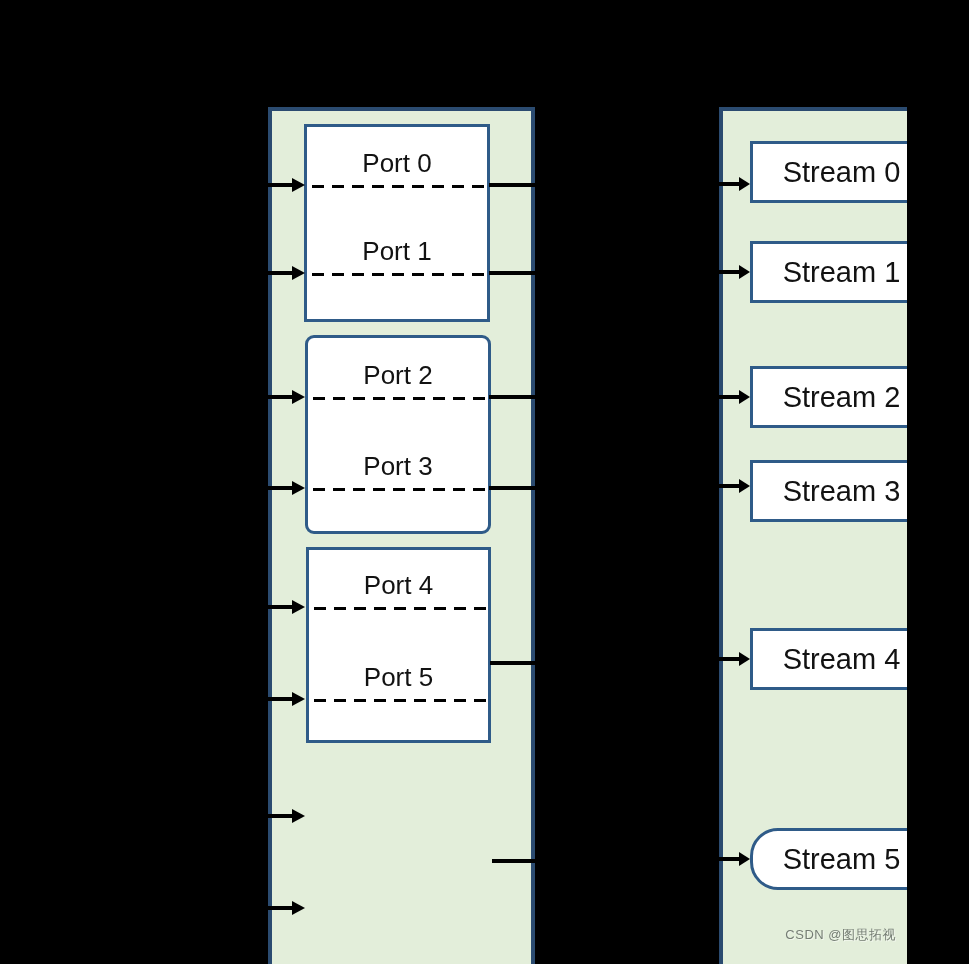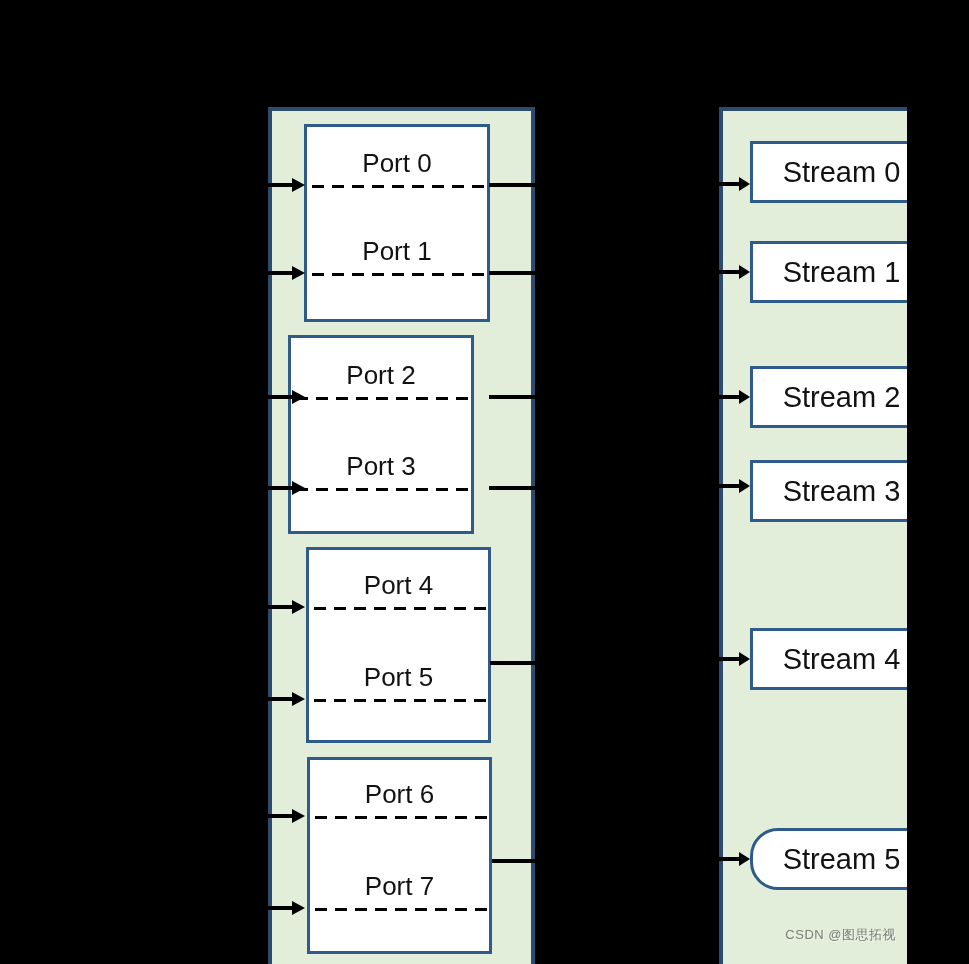--- a/index.html
+++ b/index.html
@@ -22,21 +22,21 @@
     background:var(--panel-fill);
     border:4px solid var(--panel-border);
   }
   .panel-left{left:268px;top:87px;width:267px;height:876px;}
   .panel-right{left:719px;top:87px;width:244px;height:876px;}
   .port-group{
     position:absolute;box-sizing:border-box;background:#ffffff;
     border:3px solid var(--box-border);
   }
   .g1{left:304px;top:104px;width:186px;height:198px;}
-  .g2{left:288px;top:315px;width:186px;height:199px;}
+  .g2{left:305px;top:315px;width:186px;height:199px;border-radius:9px;}
   .g3{left:306px;top:527px;width:185px;height:196px;}
   .g4{left:307px;top:737px;width:185px;height:197px;}
   .port-label{
     position:absolute;left:0;right:0;height:36px;line-height:36px;
     text-align:center;font-size:26px;color:#121212;
   }
   .dash{
     position:absolute;left:5px;right:2px;height:3px;
     background:repeating-linear-gradient(90deg,var(--line) 0 12px,transparent 12px 20px);
   }
@@ -96,26 +96,20 @@
     <div class="port-label lt19">Port 2</div>
     <div class="dash dt59"></div>
     <div class="port-label lt110">Port 3</div>
     <div class="dash dt150"></div>
   </div>
   <div class="port-group g3">
     <div class="port-label lt17">Port 4</div>
     <div class="dash dt57"></div>
     <div class="port-label lt109">Port 5</div>
     <div class="dash dt149"></div>
-  </div>
-  <div class="port-group g4">
-    <div class="port-label lt16">Port 6</div>
-    <div class="dash dt56"></div>
-    <div class="port-label lt108">Port 7</div>
-    <div class="dash dt148"></div>
   </div>
 
   <div class="arrow arrow-l al0">
       <div class="shaft"></div>
       <div class="head"></div>
     </div>
   <div class="arrow arrow-l al1">
       <div class="shaft"></div>
       <div class="head"></div>
     </div>

